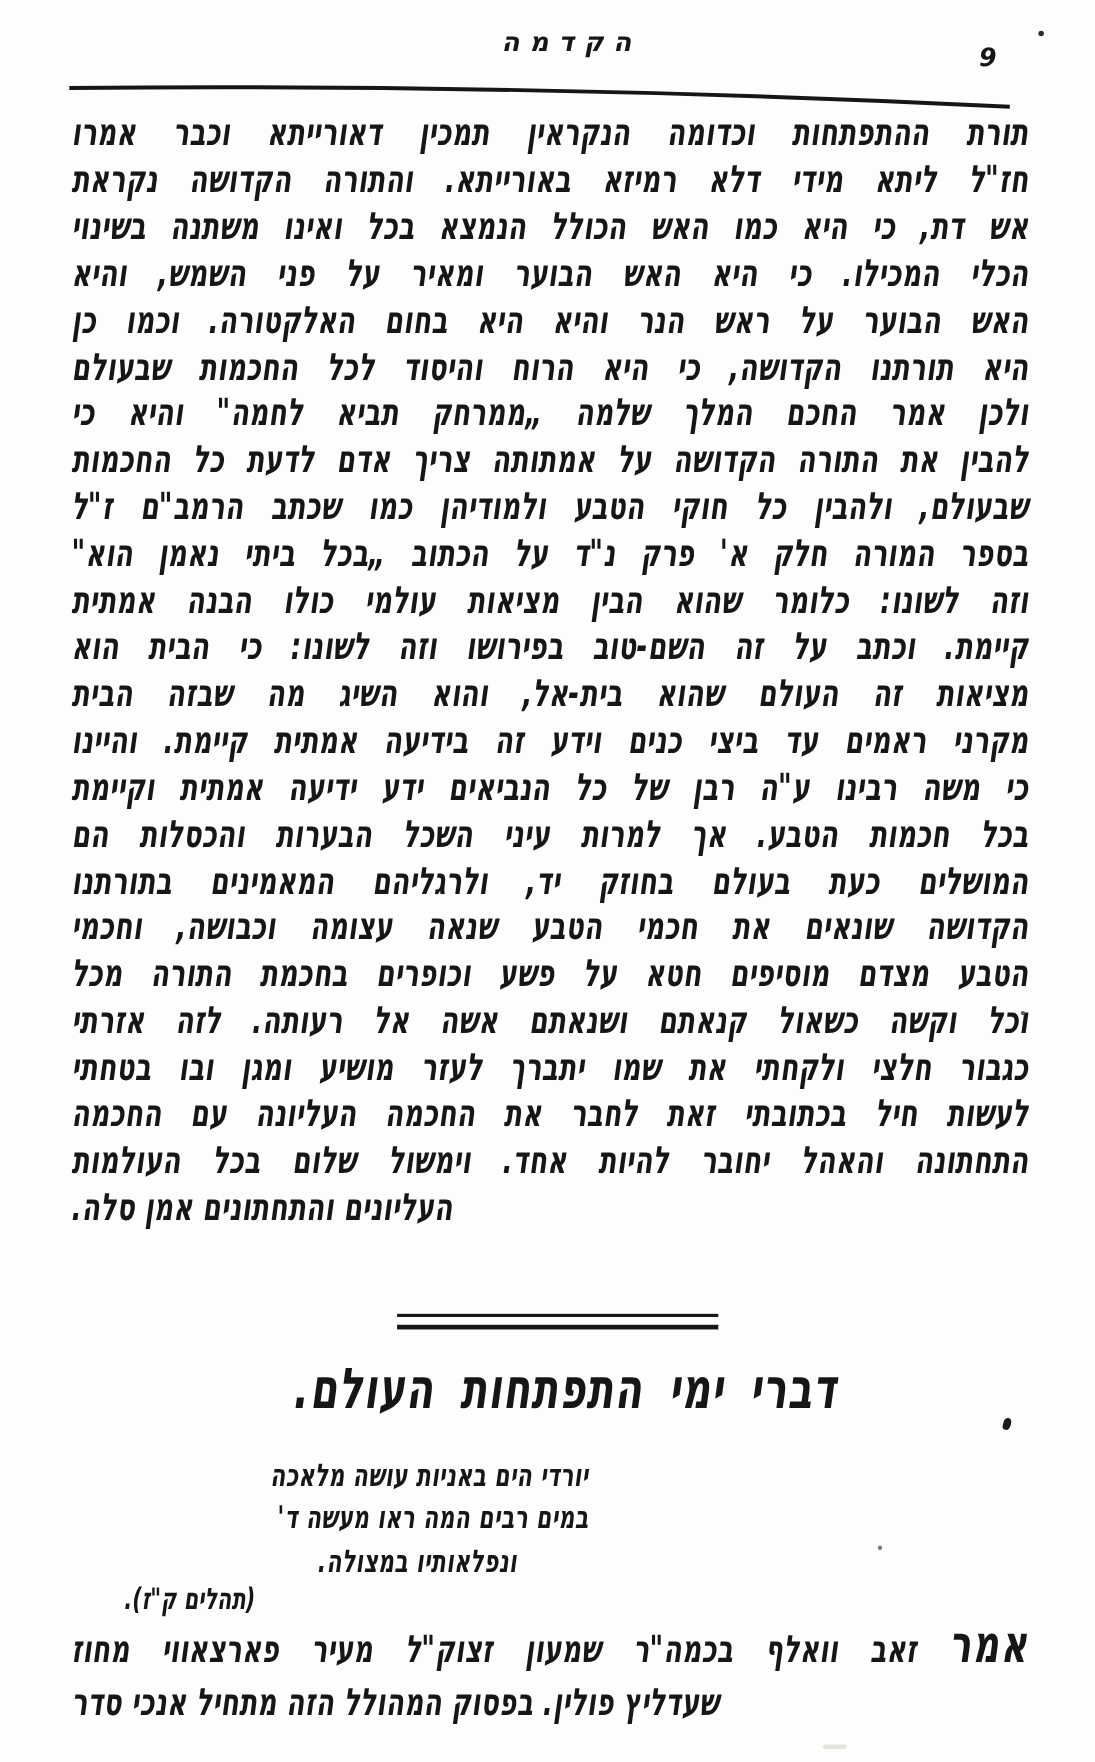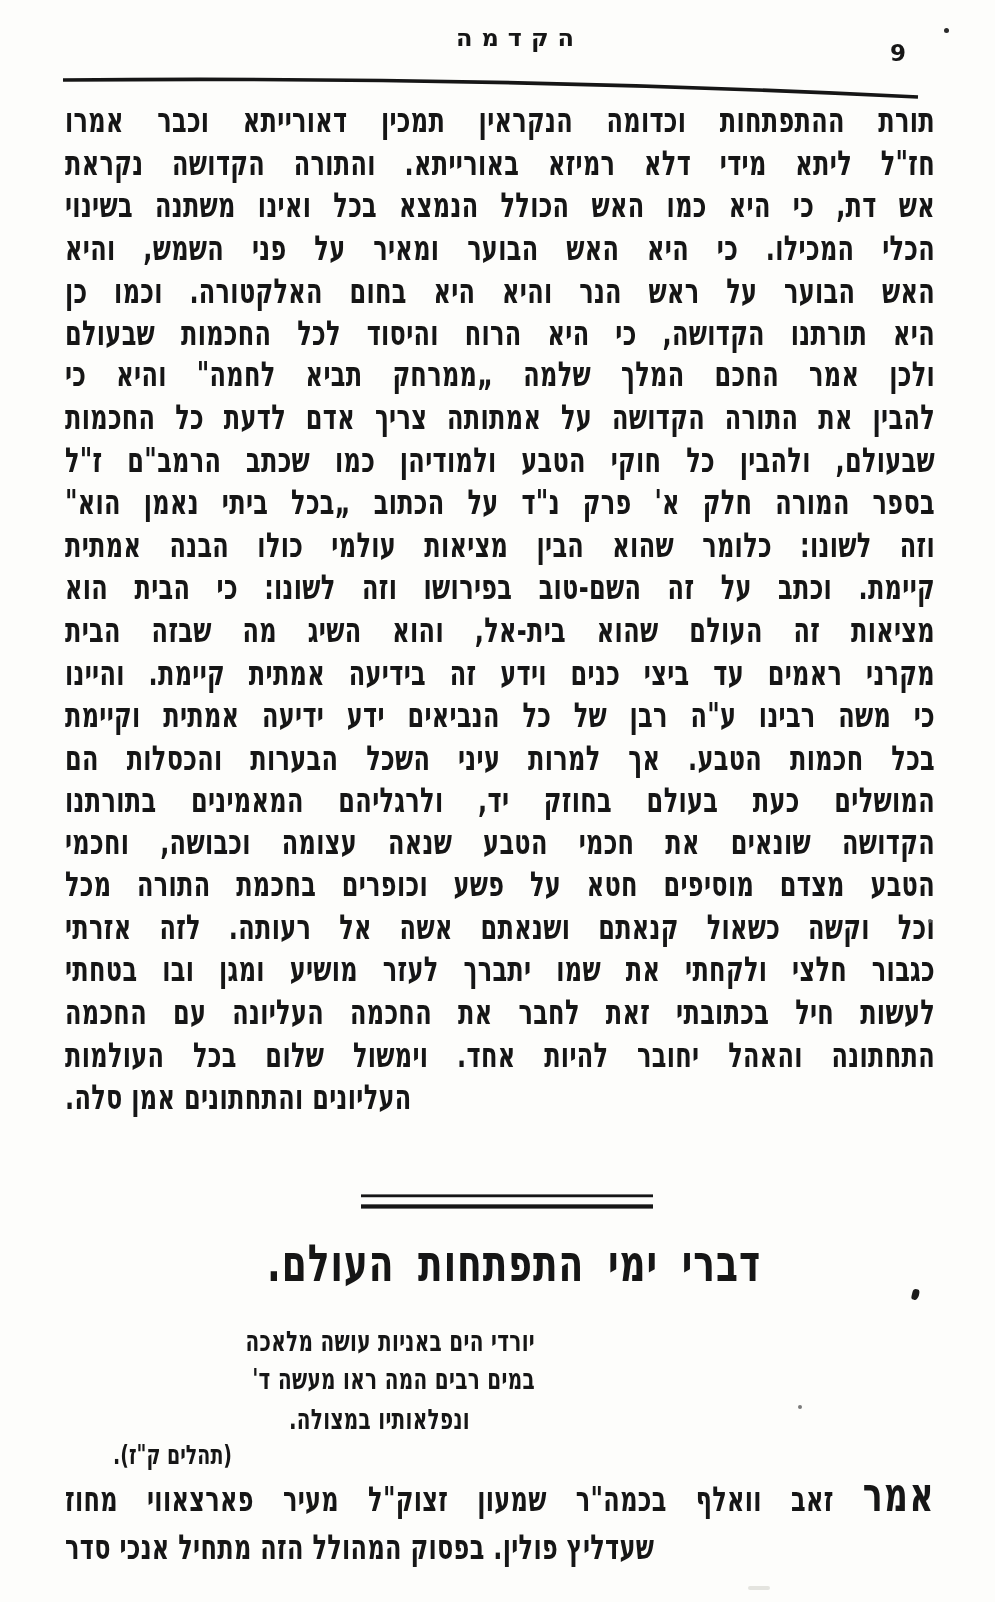--- a/index.html
+++ b/index.html
@@ -5,20 +5,21 @@
   :root{
     --paper:#fdfdfb;
     --ink:#161616;
   }
   html,body{margin:0;padding:0;}
   body{width:995px;height:1602px;overflow:hidden;background:var(--paper);}
   .page{
     position:relative;width:995px;height:1602px;overflow:hidden;
     background:var(--paper);color:var(--ink);
     font-family:"DejaVu Sans",sans-serif;
+    font-style:italic;
   }
   
   .page-title{
     position:absolute;top:24px;left:0;right:0;text-align:center;
     font-size:24px;font-weight:bold;letter-spacing:9px;
     transform:translateX(22px);direction:rtl;
   }
   .page-number{
     position:absolute;top:40px;right:88px;
     font-size:23px;font-weight:600;letter-spacing:1px;

